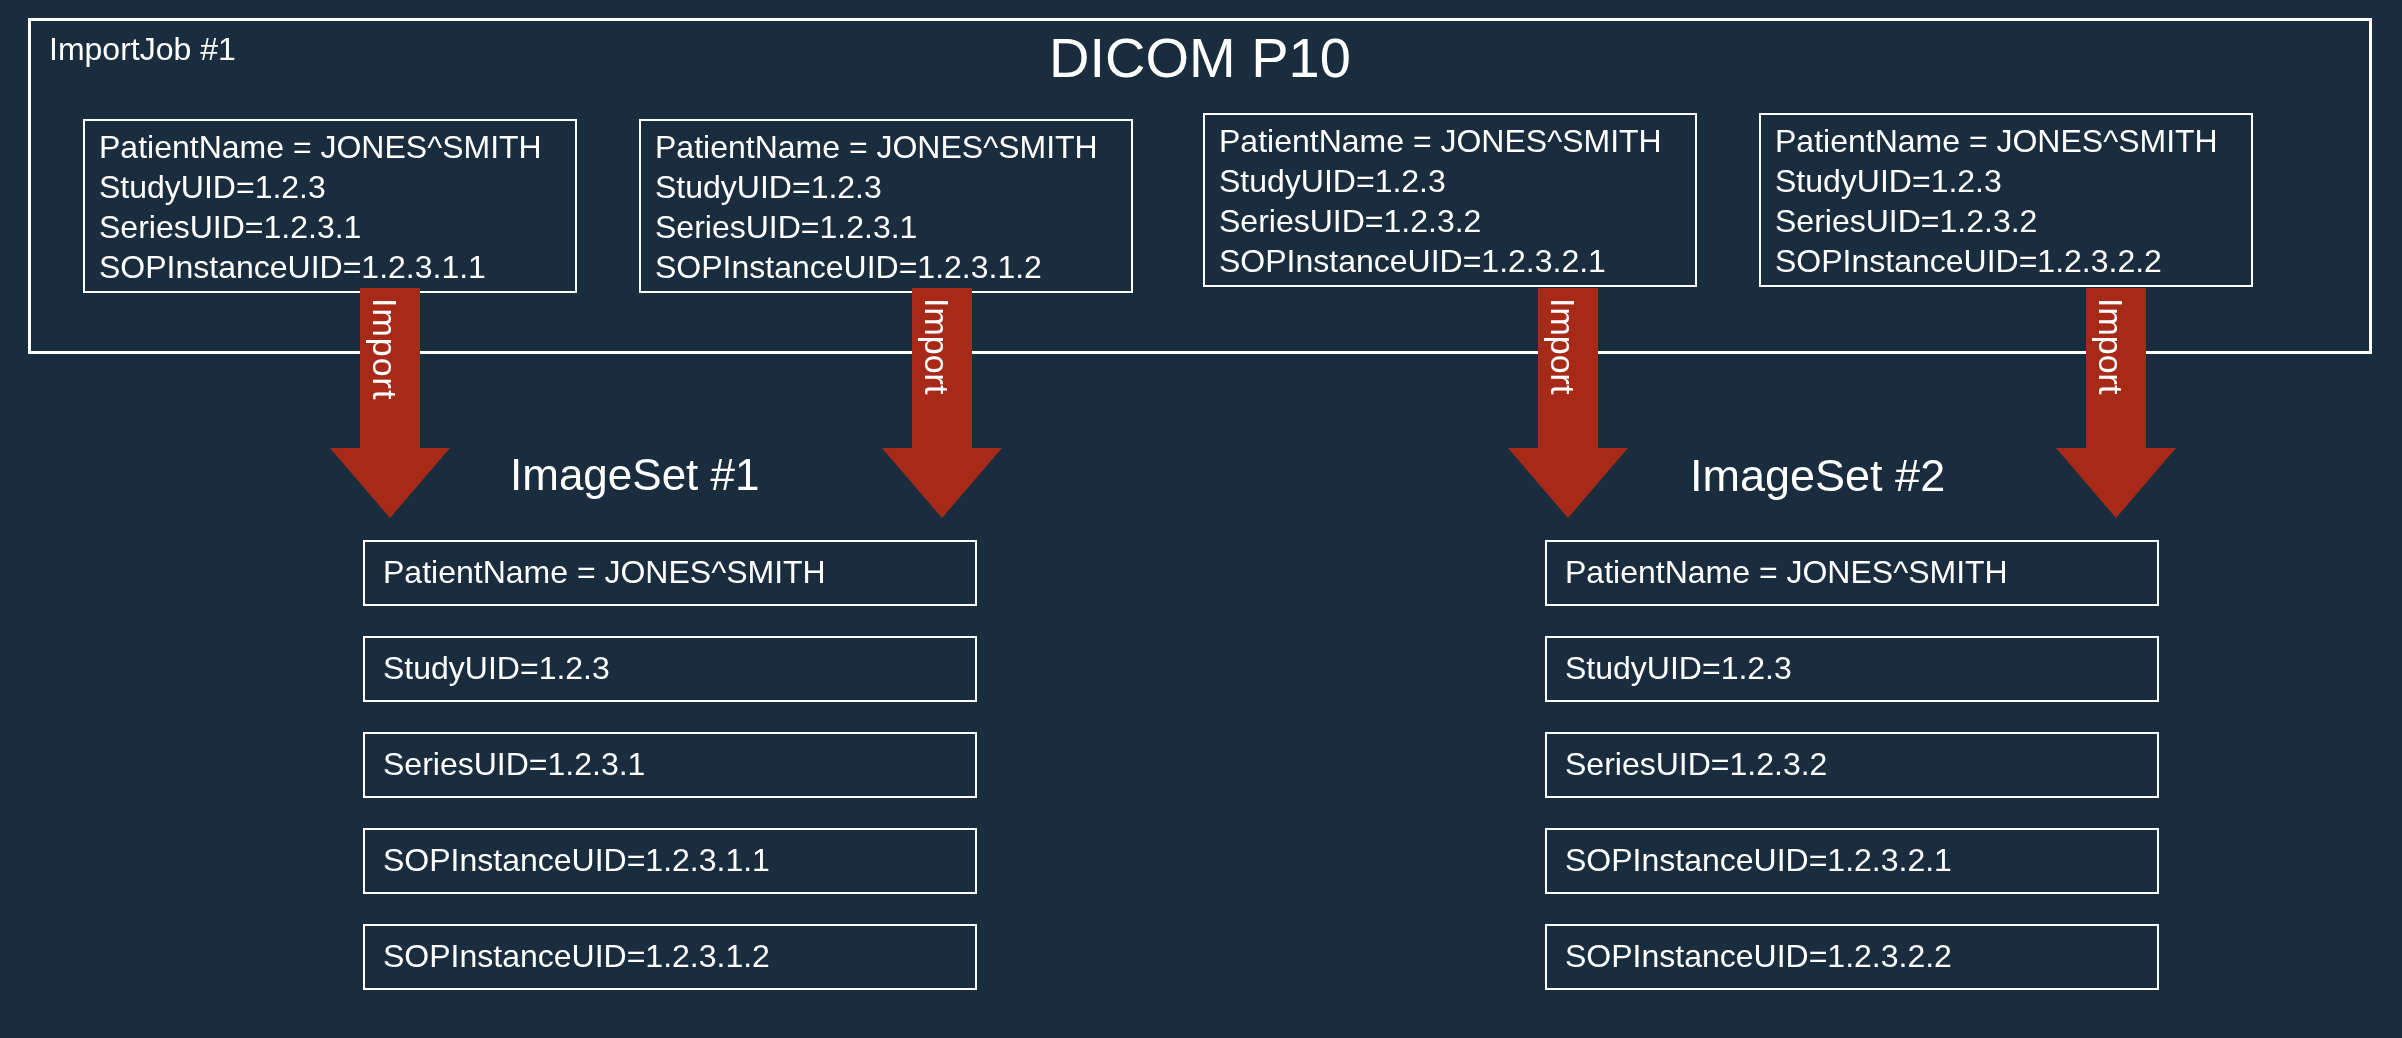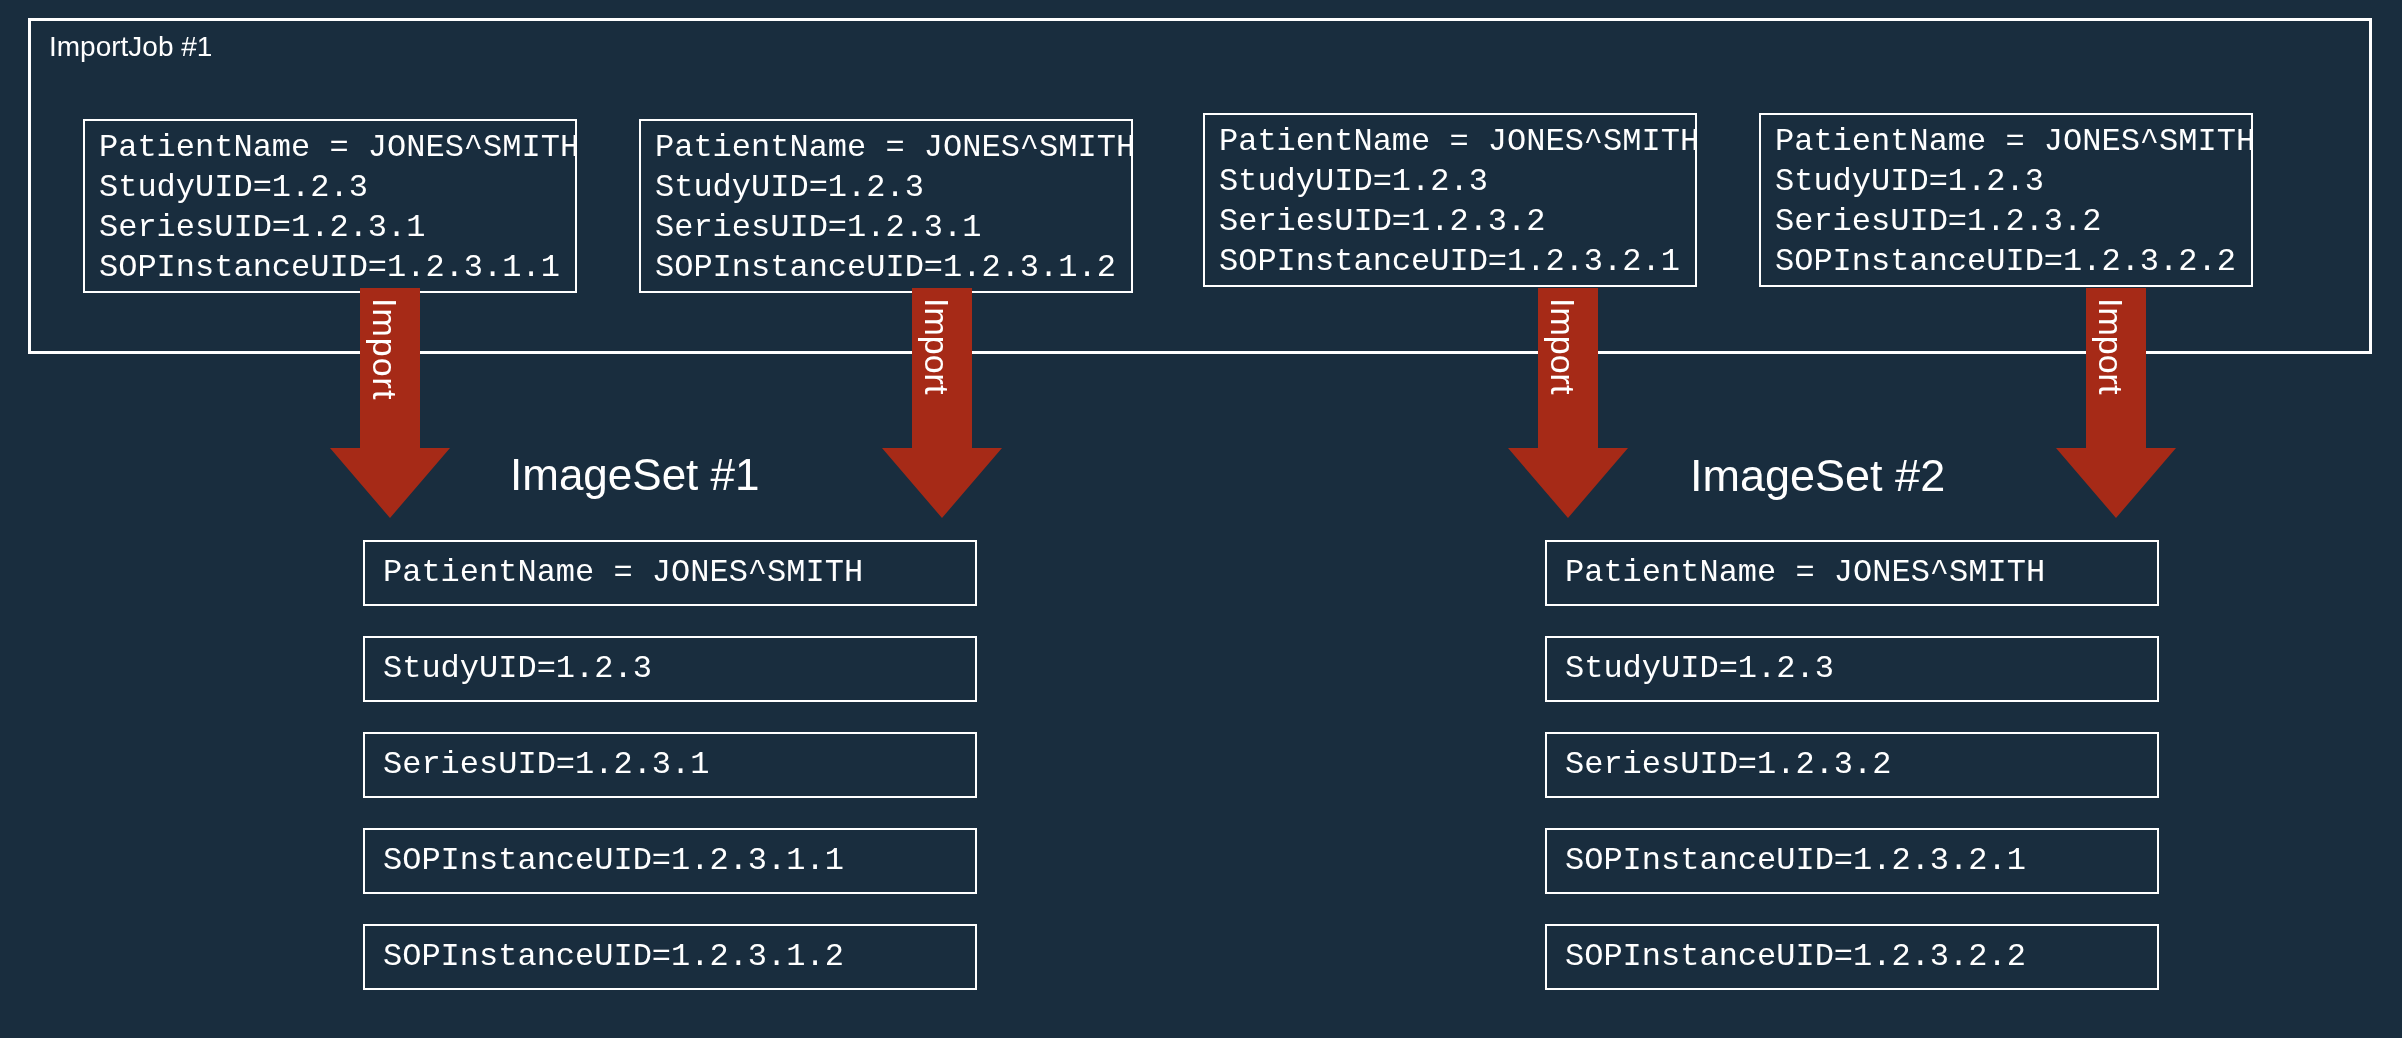--- a/index.html
+++ b/index.html
@@ -11,33 +11,33 @@
     font-family: Arial, Helvetica, sans-serif;
     color: #ffffff;
     overflow: hidden;
   }
   .abs { position: absolute; }
   .outer-border {
     border: 3px solid #ffffff;
   }
   .inner-border {
     border: 2px solid #ffffff;
-    font-family: Liberation Mono, monospace;
   }
   .txt {
     white-space: pre;
   }
 </style>
 </head>
 <body>
 
 <div class="abs outer-border" style="left:28px; top:18px; width:2338px; height:330px;">
 
-  <div class="abs txt" style="left:18px; top:10px; font-size:28px;">ImportJob #1</div>
+  <div class="abs txt" style="left:18px; top:10px; font-size:32px;">ImportJob #1</div>
 
+  <div class="abs txt" style="left:0; right:0; top:4px; text-align:center; font-size:56px; font-weight:500;">DICOM P10</div>
 
   <div class="abs inner-border" style="left:52px; top:98px; width:490px; height:170px; font-size:32px;">
     <div class="abs txt" style="left:14px; top:8px;">PatientName = JONES^SMITH</div>
     <div class="abs txt" style="left:14px; top:48px;">StudyUID=1.2.3</div>
     <div class="abs txt" style="left:14px; top:88px;">SeriesUID=1.2.3.1</div>
     <div class="abs txt" style="left:14px; top:128px;">SOPInstanceUID=1.2.3.1.1</div>
   </div>
 
   <div class="abs inner-border" style="left:608px; top:98px; width:490px; height:170px; font-size:32px;">
     <div class="abs txt" style="left:14px; top:8px;">PatientName = JONES^SMITH</div>

